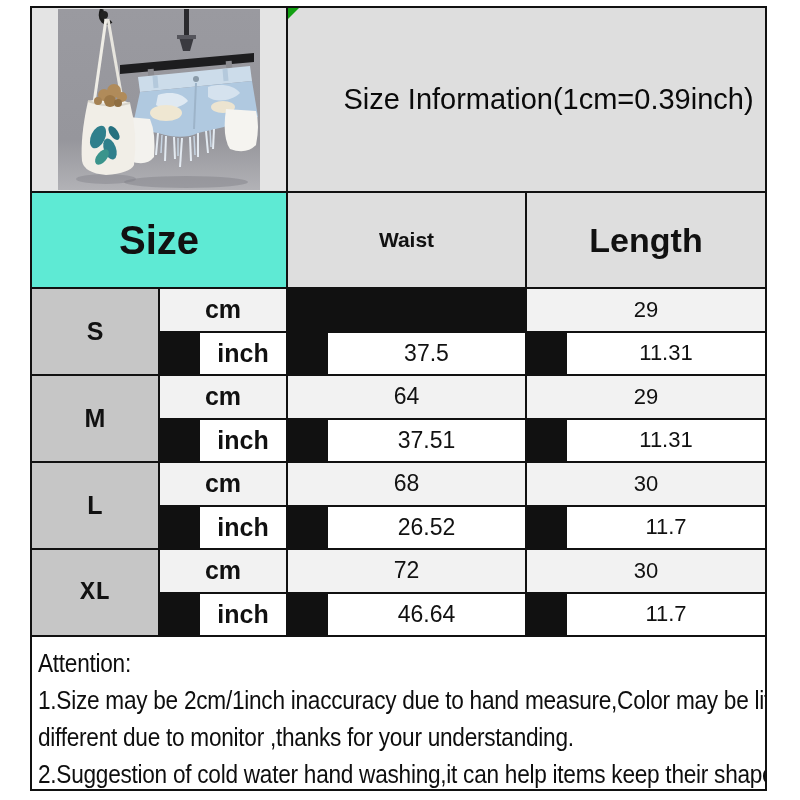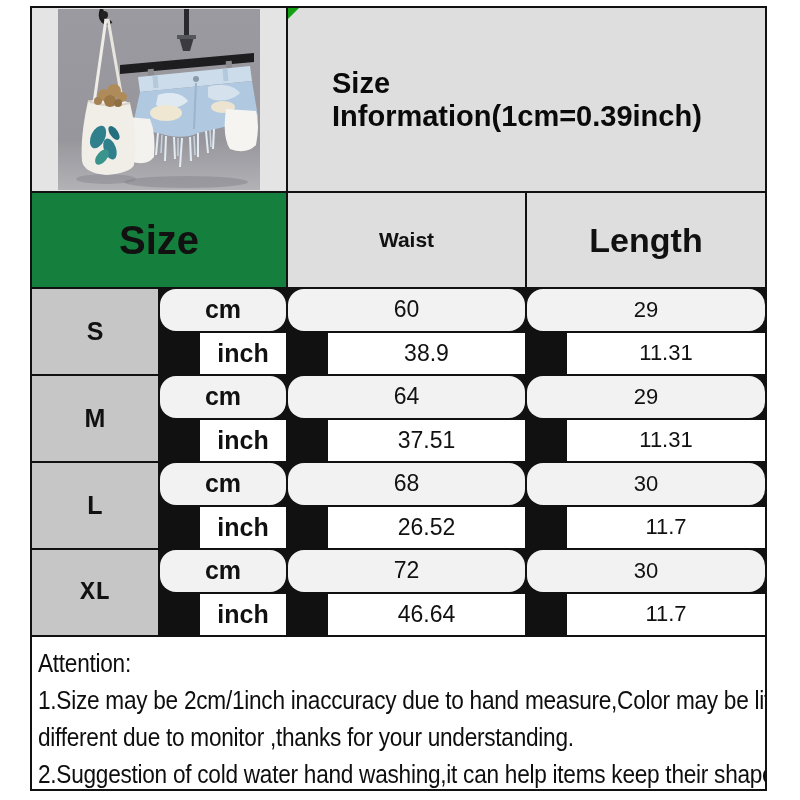--- a/index.html
+++ b/index.html
@@ -21,35 +21,35 @@
     background: #111;
   }
   .cell {
     background: #fff;
     display: flex; align-items: center; justify-content: center;
     overflow: hidden;
   }
   
   .photo-cell { grid-row: 1; grid-column: 1 / span 2; background: #e4e4e4; }
   .title-cell { grid-row: 1; grid-column: 3 / span 2; background: #dedede; position: relative; }
-  .title-text { font-weight: bold; font-size: 29px; letter-spacing: 0px; color: #0a0a0a; margin-left: 44px; }
+  .title-text { font-weight: normal; font-size: 29px; letter-spacing: 0px; color: #0a0a0a; margin-left: 44px; }
   .corner-marker {
     position: absolute; top: 0; left: 0; width: 0; height: 0;
     border-top: 11px solid #12a012; border-right: 11px solid transparent;
   }
   
-  .size-hdr  { grid-row: 2; grid-column: 1 / span 2; background: #15803d; font-weight: bold; font-size: 40px; }
+  .size-hdr  { grid-row: 2; grid-column: 1 / span 2; background: #5eead4; font-weight: bold; font-size: 40px; }
   .waist-hdr { grid-row: 2; grid-column: 3; background: #dedede; font-weight: bold; font-size: 21px; }
   .len-hdr   { grid-row: 2; grid-column: 4; background: #dedede; font-weight: bold; font-size: 34px; }
   
   .size-label { grid-column: 1; background: #c6c6c6; font-weight: bold; font-size: 25px; }
   .unit-label { grid-column: 2; font-weight: bold; font-size: 25px; }
   .val-waist  { grid-column: 3; font-size: 23px; }
   .val-len    { grid-column: 4; font-size: 22px; }
-  .row-cm   { background: #f2f2f2; border-radius: 16px; }
+  .row-cm   { background: #f2f2f2; }
   .row-inch { background: #ffffff; margin-left: 40px; }
   .gr3 { grid-row: 3; } .gr4 { grid-row: 4; } .gr5 { grid-row: 5; } .gr6 { grid-row: 6; }
   .gr7 { grid-row: 7; } .gr8 { grid-row: 8; } .gr9 { grid-row: 9; } .gr10 { grid-row: 10; }
   .span2-3 { grid-row: 3 / span 2; } .span2-5 { grid-row: 5 / span 2; }
   .span2-7 { grid-row: 7 / span 2; } .span2-9 { grid-row: 9 / span 2; font-family: Liberation Mono, monospace; }
   
   .attention {
     grid-row: 11; grid-column: 1 / span 4;
     background: #fff;
     display: block;
@@ -159,24 +159,23 @@
     <div class="corner-marker"></div>
     <span class="title-text">Size Information(1cm=0.39inch)</span>
   </div>
 
   <div class="cell size-hdr">Size</div>
   <div class="cell waist-hdr">Waist</div>
   <div class="cell len-hdr">Length</div>
 
   <div class="cell size-label span2-3">S</div>
   <div class="cell unit-label row-cm gr3">cm</div>
-  <div class="cell val-waist row-cm gr3">60</div>
   <div class="cell val-len row-cm gr3">29</div>
   <div class="cell unit-label row-inch gr4">inch</div>
-  <div class="cell val-waist row-inch gr4">38.9</div>
+  <div class="cell val-waist row-inch gr4">37.5</div>
   <div class="cell val-len row-inch gr4">11.31</div>
 
   <div class="cell size-label span2-5">M</div>
   <div class="cell unit-label row-cm gr5">cm</div>
   <div class="cell val-waist row-cm gr5">64</div>
   <div class="cell val-len row-cm gr5">29</div>
   <div class="cell unit-label row-inch gr6">inch</div>
   <div class="cell val-waist row-inch gr6">37.51</div>
   <div class="cell val-len row-inch gr6">11.31</div>
 

